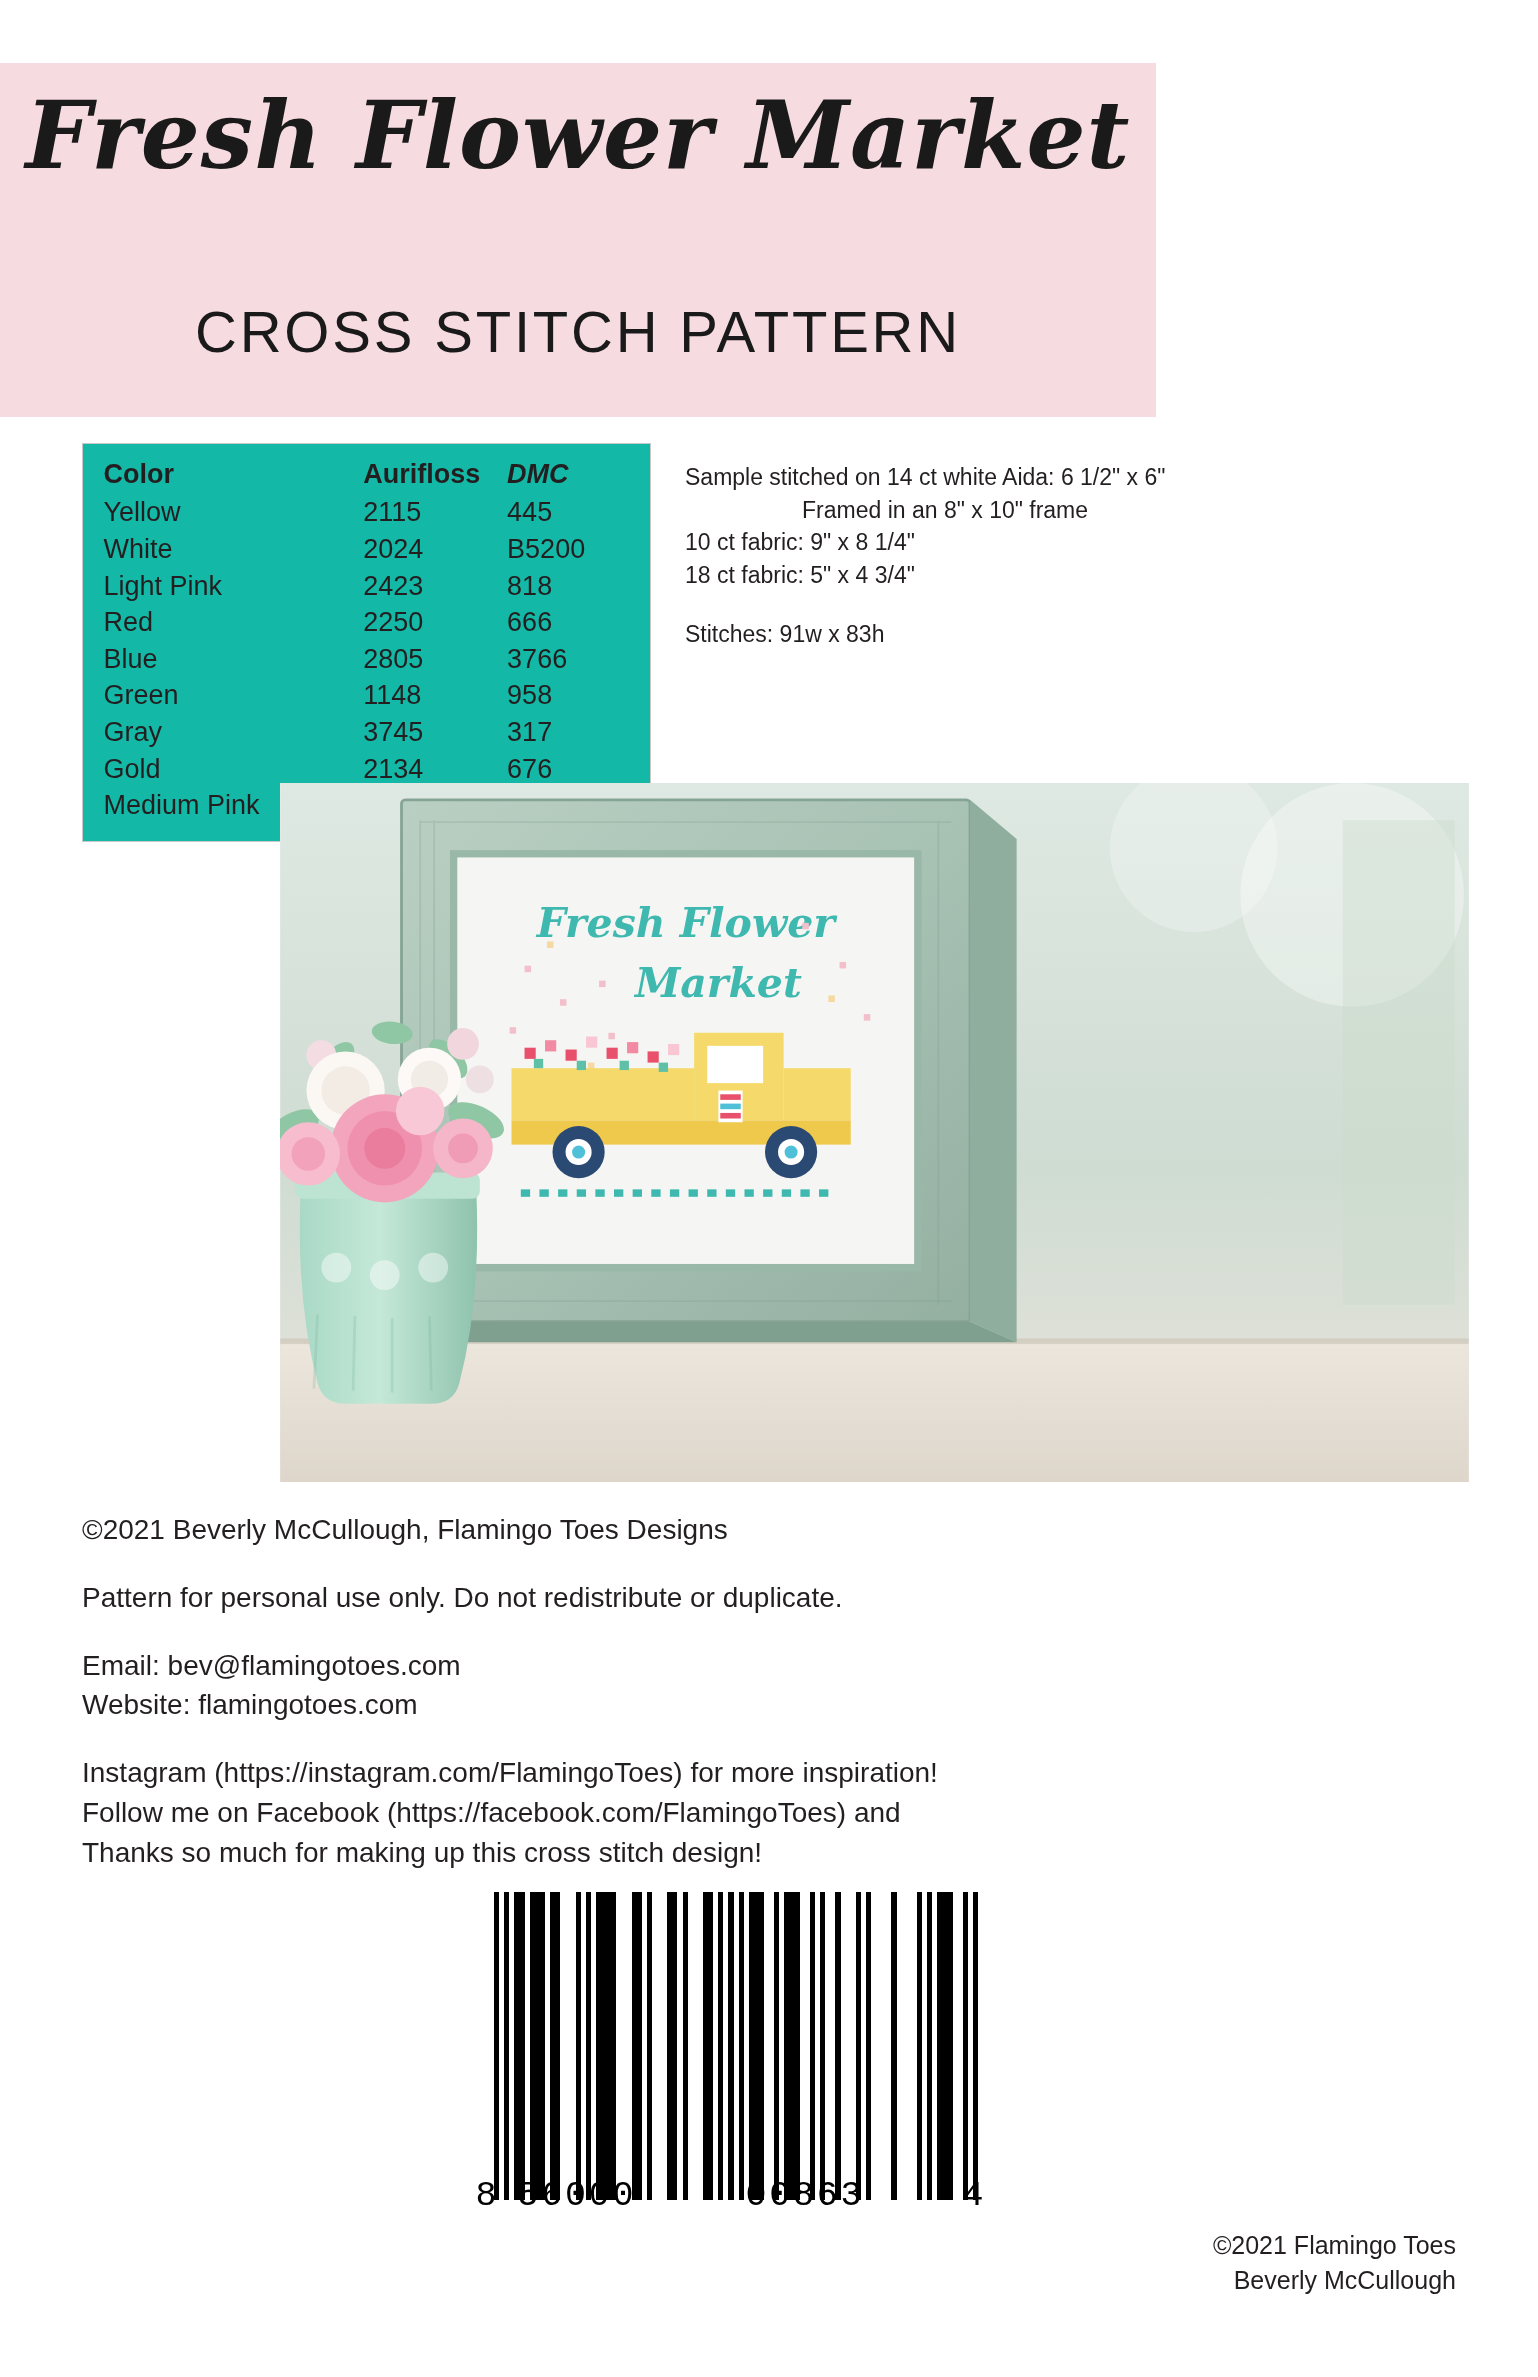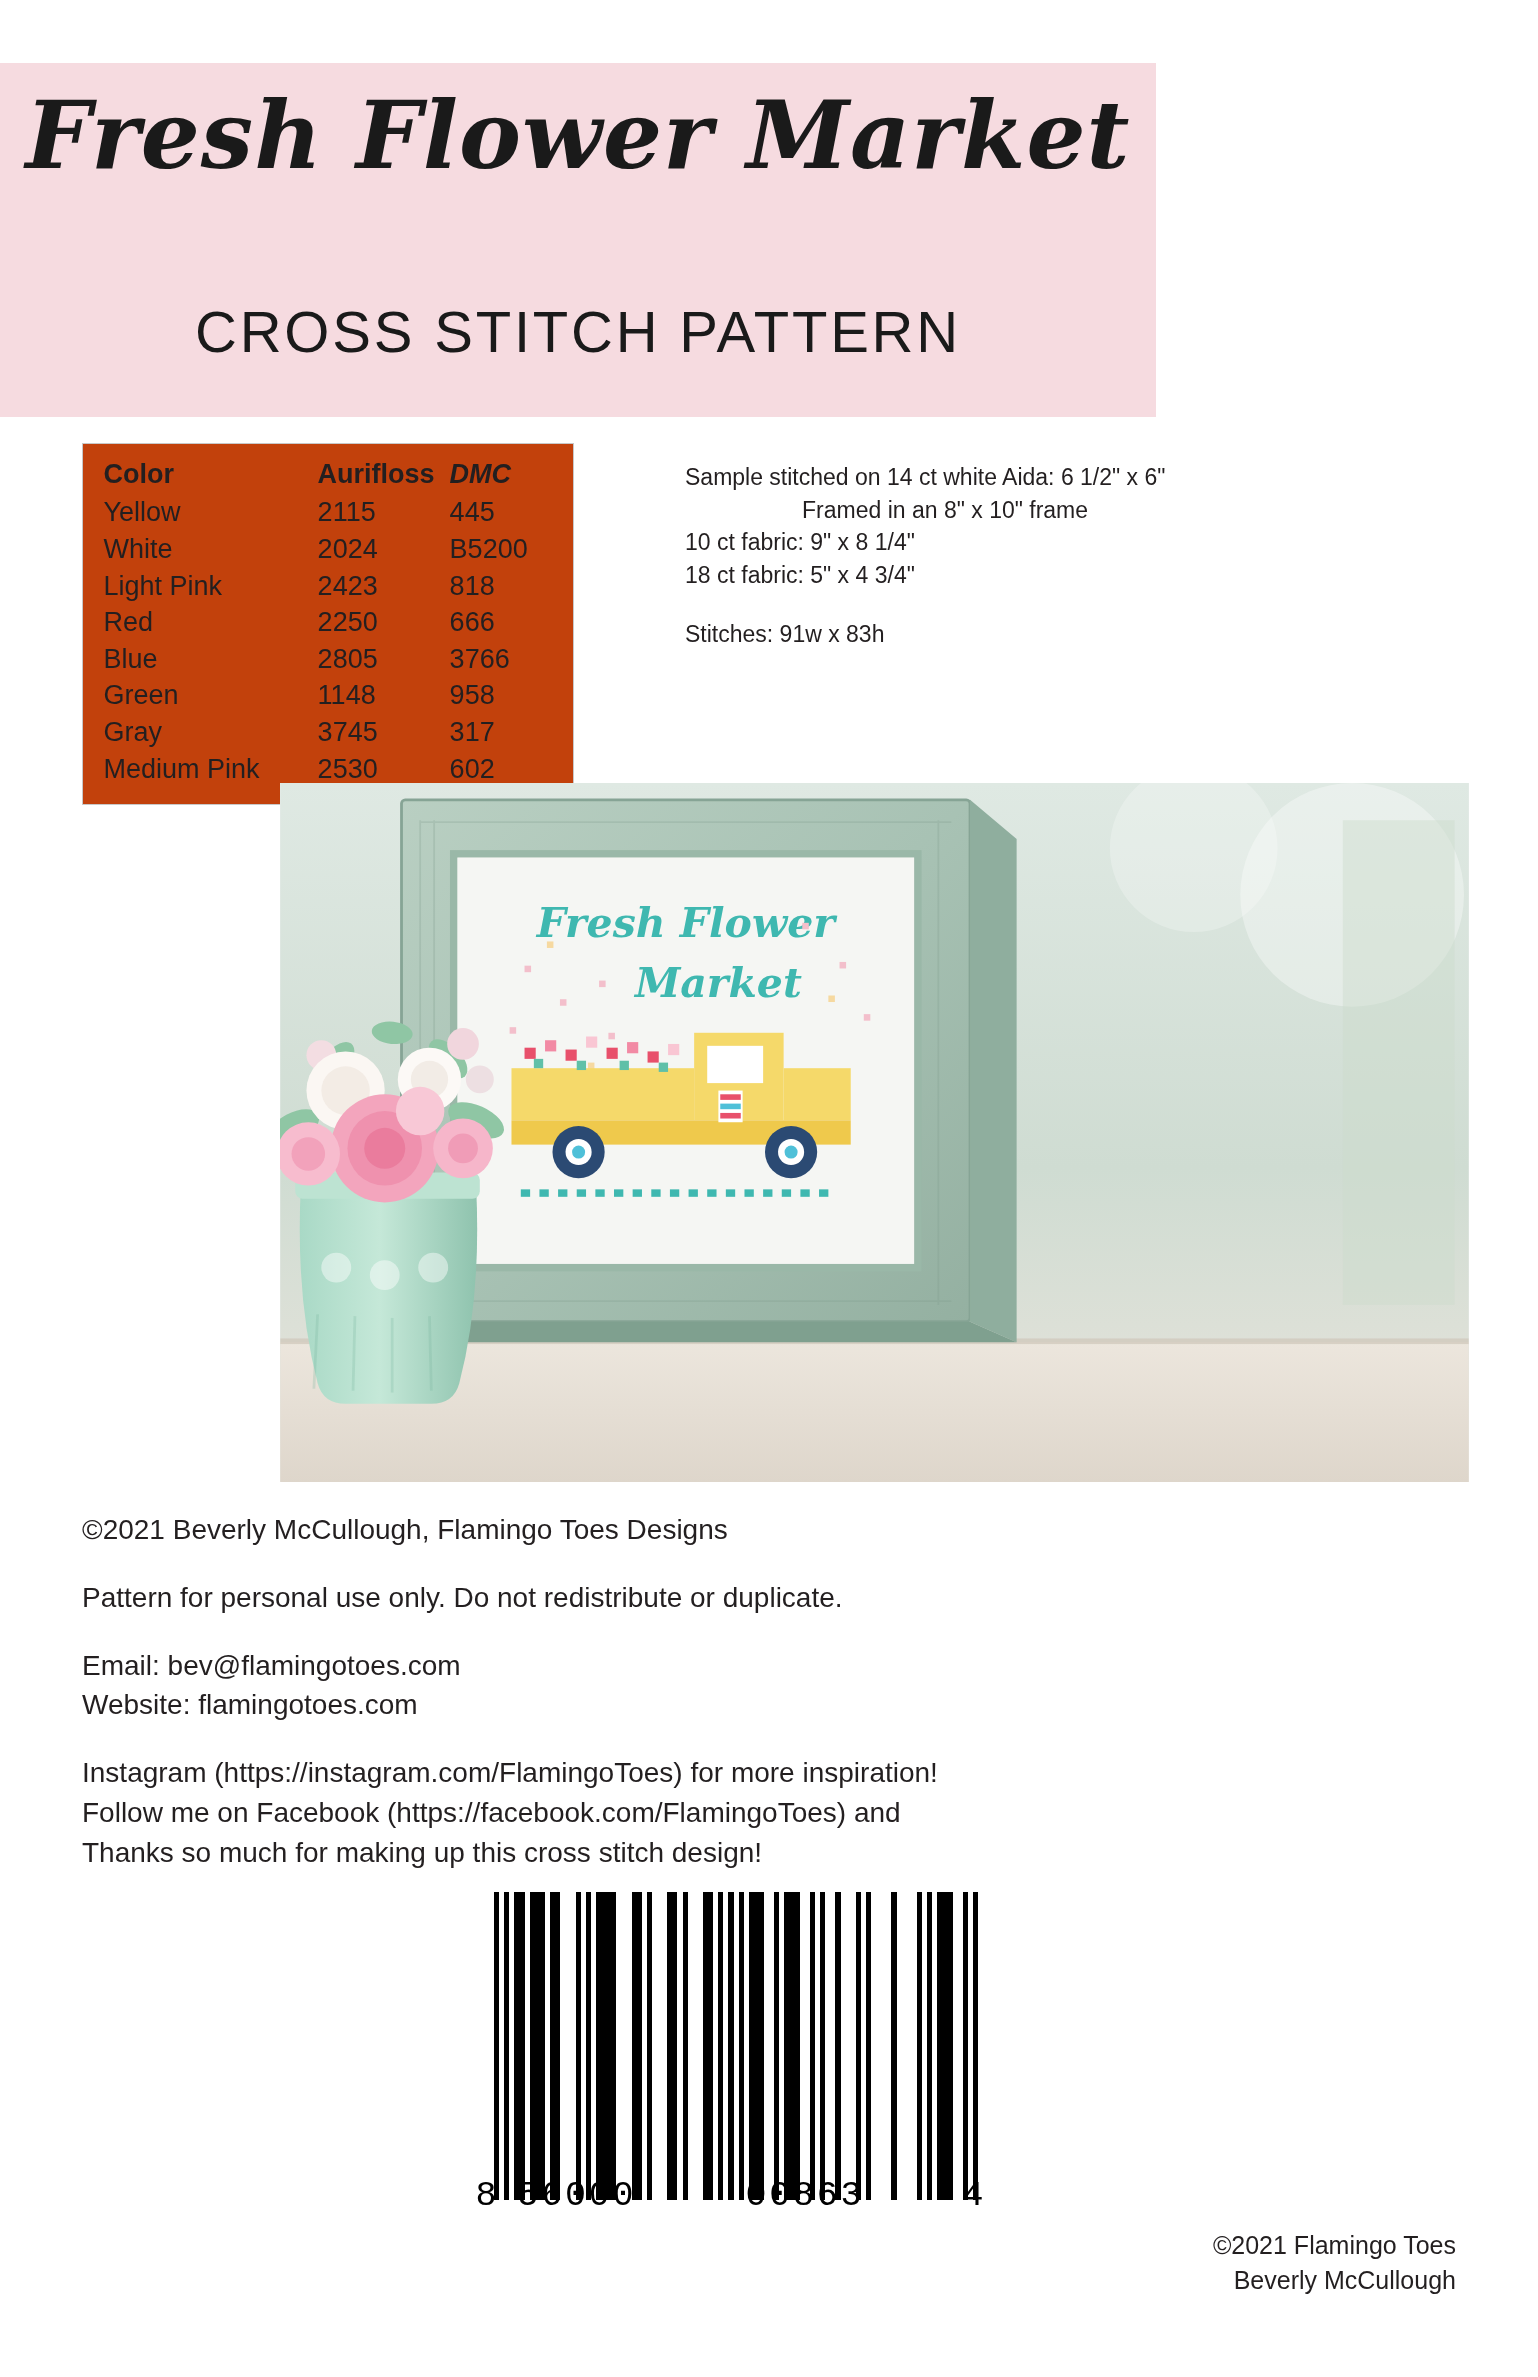--- a/index.html
+++ b/index.html
@@ -51,22 +51,22 @@
     letter-spacing: 2.8px;
     color: #1a1a1a;
     white-space: nowrap;
   }
 
   
   .color-key {
     position: absolute;
     left: 82px;
     top: 443px;
-    width: 492px;
-    background: #c2410c;
+    width: 569px;
+    background: #14b8a6;
     border: 0.9px solid #c8c8c8;
     box-sizing: border-box;
     padding: 15px 20.5px 17px 20.5px;
   }
   .color-key table {
     border-collapse: collapse;
     width: 100%;
     font-size: 27px;
     color: #231f20;
   }
@@ -213,20 +213,25 @@
       </tr>
       <tr>
         <td>Green</td>
         <td>1148</td>
         <td>958</td>
       </tr>
       <tr>
         <td>Gray</td>
         <td>3745</td>
         <td>317</td>
+      </tr>
+      <tr>
+        <td>Gold</td>
+        <td>2134</td>
+        <td>676</td>
       </tr>
       <tr>
         <td>Medium Pink</td>
         <td>2530</td>
         <td>602</td>
       </tr>
     </tbody>
   </table>
 </div>
 

